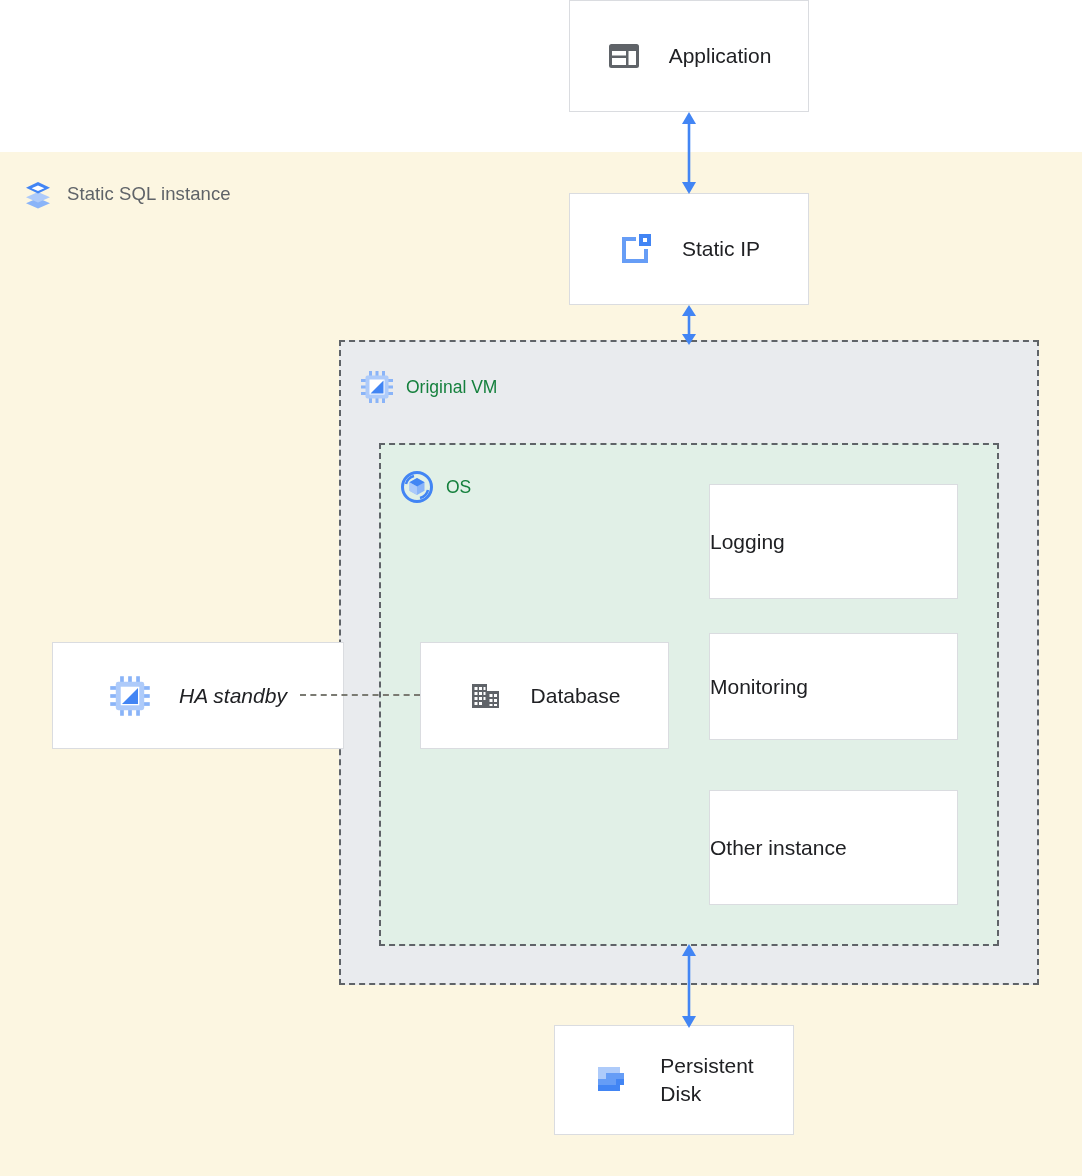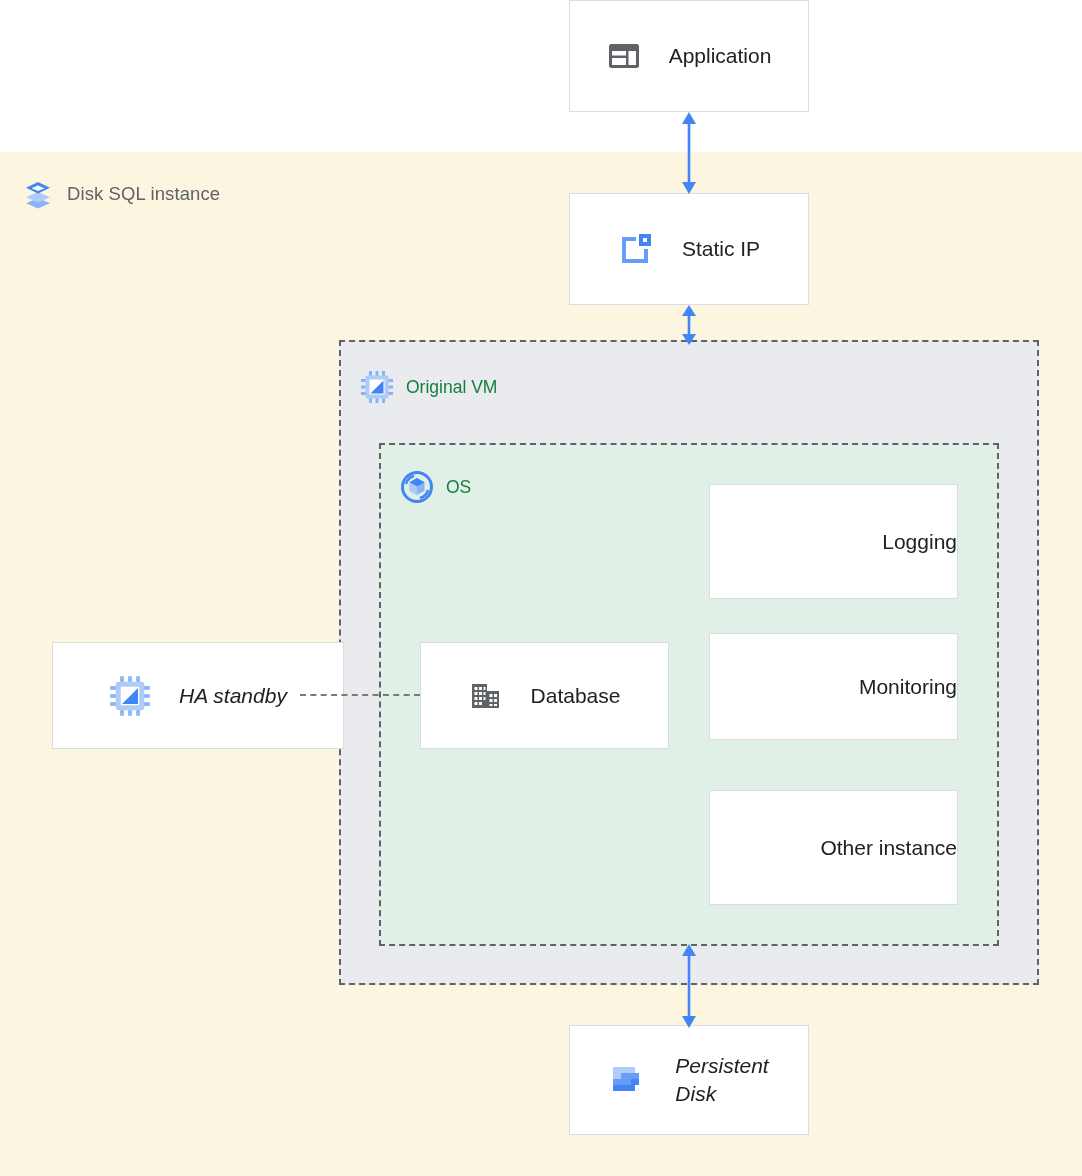--- a/index.html
+++ b/index.html
@@ -87,30 +87,30 @@
     align-items: center;
     justify-content: center;
     gap: 28px;
   }
   .node .node-text {
     font-size: 21px;
     color: #202124;
     line-height: 1.32;
     white-space: pre-line;
   }
-  .node.centered { justify-content: flex-end; }
+  .node.centered { justify-content: flex-start; }
 
   #node-application { left: 569px; top: 0px;    width: 240px; height: 112px; }
   #node-staticip    { left: 569px; top: 193px;  width: 240px; height: 112px; }
   #node-hastandby   { left: 52px;  top: 642px;  width: 292px; height: 107px; font-style: italic; }
   #node-database    { left: 420px; top: 642px;  width: 249px; height: 107px; align-items: center; }
   #node-logging     { left: 709px; top: 484px;  width: 249px; height: 115px; }
   #node-monitoring  { left: 709px; top: 612px;  width: 249px; height: 107px; margin-top: 21px; }
   #node-otherservices { left: 709px; top: 790px; width: 249px; height: 115px; }
-  #node-persistentdisk { left: 569px; top: 1025px; width: 240px; height: 110px; font-style: italic; }
+  #node-persistentdisk { left: 554px; top: 1025px; width: 240px; height: 110px; }
 
   #node-persistentdisk .node-text { text-align: left; }
 
   
   .connector { position: absolute; }
 
   
   .dashed-link {
     position: absolute;
     left: 300px;
@@ -132,21 +132,21 @@
 
   <div class="region-label">
     <span class="icon">
       <svg width="32" height="32" viewBox="0 0 32 32">
         <polygon points="16,20 4,25.2 16,30.4 28,25.2" fill="#8ab4f8"></polygon>
         <polygon points="16,14 4,19.2 16,24.4 28,19.2" fill="#aecbfa"></polygon>
         <polygon points="16,4 4,9.8 16,15.6 28,9.8" fill="#4285f4"></polygon>
         <polygon points="16,7.4 9.6,10.2 16,13 22.4,10.2" fill="#ffffff"></polygon>
       </svg>
     </span>
-    <span class="label-text">Disk SQL instance</span>
+    <span class="label-text">Static SQL instance</span>
   </div>
 
   <div class="vm-container"></div>
   <div class="group-label vm-label">
     <span class="icon">
       <svg width="34" height="34" viewBox="0 0 34 34">
         <g fill="#8ab4f8">
           <rect x="9" y="1" width="3" height="5"></rect>
             <rect x="15.5" y="1" width="3" height="5"></rect>
             <rect x="22" y="1" width="3" height="5"></rect>

